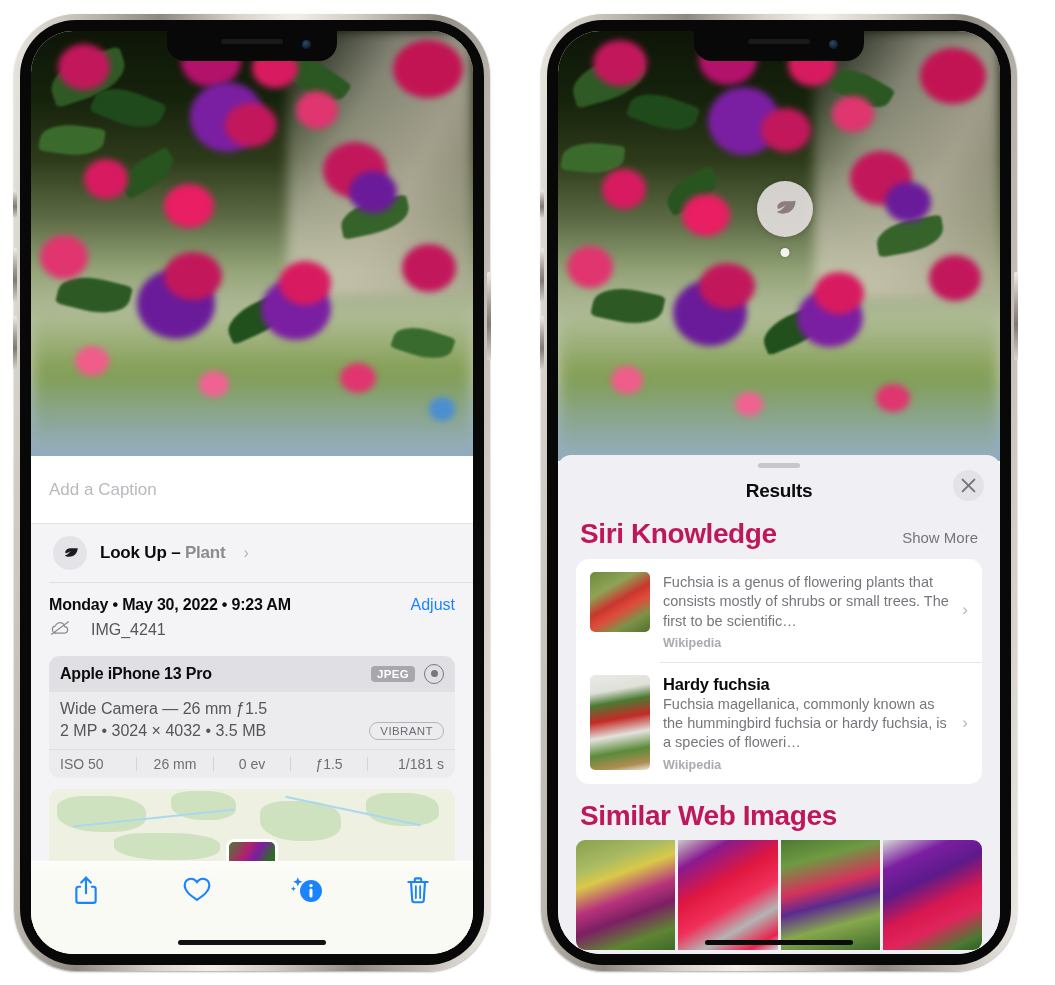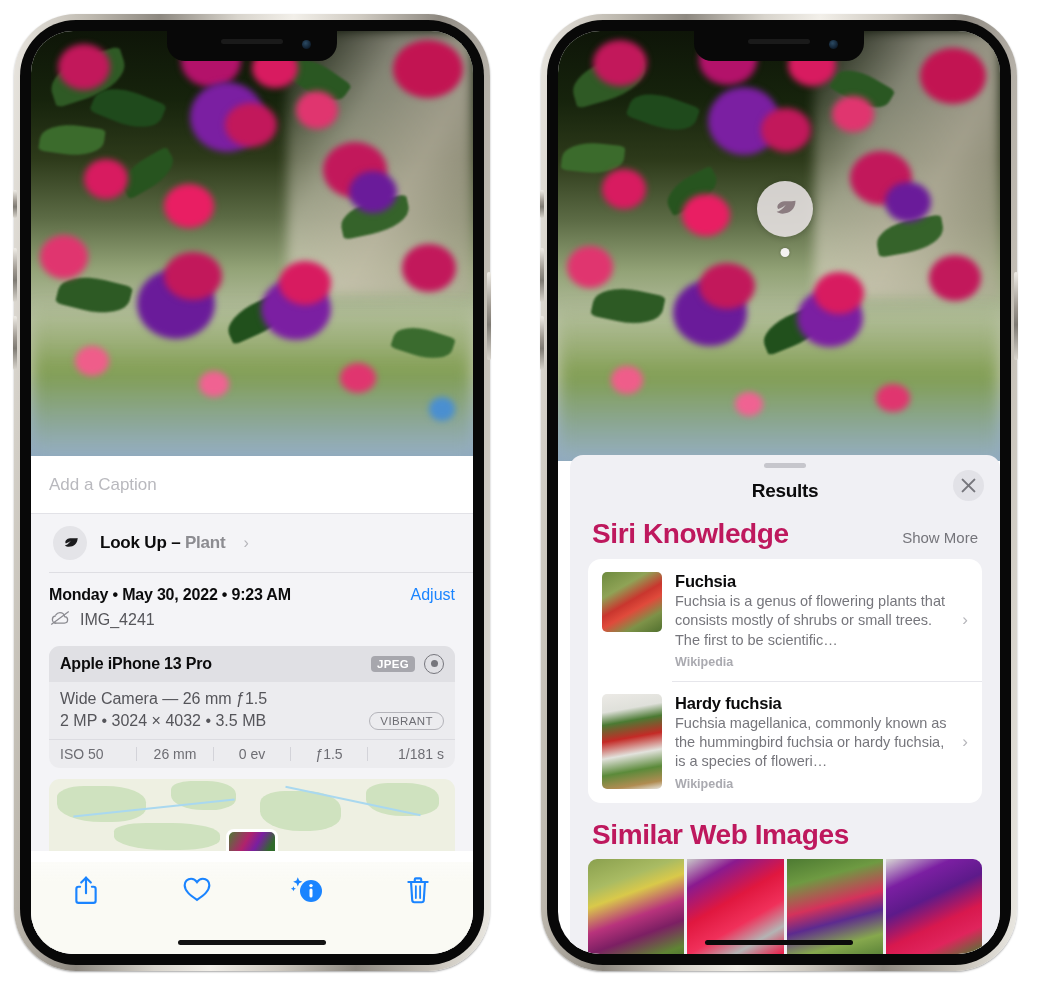--- a/index.html
+++ b/index.html
@@ -82,21 +82,21 @@
     position:absolute; left:0; right:0; bottom:0; height:36%;
     background: linear-gradient(180deg,rgba(120,150,70,.0),rgba(116,149,63,.85) 45%,rgba(150,175,195,.85) 100%);
     filter: blur(8px);
   }
   .blob { position:absolute; border-radius:50%; filter: blur(3px); }
   .leaf { position:absolute; border-radius: 60% 10% 60% 10%; filter: blur(1.2px); }
 
   
   .sheet { position:absolute; left:0; right:0; bottom:0; background:#ffffff; }
   .caption-row {
-    height: 58px; display:flex; align-items:center;
+    height: 68px; display:flex; align-items:center;
     padding: 0 18px; background:#ffffff;
     font-size: 17px; color:#b9b9be;
     border-bottom: .5px solid #e2e2e7;
   }
   .lookup-block { background:#f4f4f7; }
   .lookup-row { display:flex; align-items:center; gap:13px; padding: 12px 18px 12px 22px; position:relative; }
   .lookup-badge {
     width:34px; height:34px; border-radius:50%;
     background:#e4e4e8; display:flex; align-items:center; justify-content:center;
     position:relative; flex:none;
@@ -105,21 +105,21 @@
   .sp1 { left:-16px; top:-7px;  font-size:20px; }
   .lookup-text { font-size:17px; font-weight:700; color:#0b0b0c; letter-spacing:-.2px; }
   .lookup-text .sub { font-weight:700; color:#8c8c91; }
   .chev { color:#b6b6bb; font-size:16px; margin-left:5px; }
   .hairline { height:.5px; background:#dedee3; margin-left:18px; }
 
   .meta { padding: 13px 18px 6px; background:#f4f4f7; }
   .meta-top { display:flex; align-items:baseline; justify-content:space-between; }
   .meta-date { font-size:16px; font-weight:700; color:#0b0b0c; letter-spacing:-.2px; }
   .adjust { font-size:16px; color:#1a84ff; }
-  .meta-file { display:flex; align-items:center; gap:9px; margin-top:6px; font-size:16px; color:#55555a; }
+  .meta-file { display:flex; align-items:center; gap:20px; margin-top:6px; font-size:16px; color:#55555a; }
 
   .cam-card {
     margin: 10px 18px 0; border-radius:11px; overflow:hidden;
     background:#ececeF; font-size:14.5px;
   }
   .cam-head {
     display:flex; align-items:center; justify-content:space-between;
     padding: 8px 11px; background:#e0e0e4;
   }
   .cam-title { font-size:16px; font-weight:700; color:#0b0b0c; letter-spacing:-.2px; }
@@ -418,41 +418,40 @@
         <div class="blob" style="left:72%;top:82%;width:34px;height:28px;background:#e0356f"></div>
 
         <div class="lookup-bubble" style="left:199px;top:150px;">
           <svg width="28" height="28" viewBox="0 0 24 24" aria-hidden="true">
             <path d="M21 5c0 7-5 11-11 11-2.2 0-3.9-.6-5.2-1.6 1.1-.2 2.4-.7 3.6-1.6 1.9-1.3 3.3-3 4.3-4.5-1.7 1.5-4 3-6.6 3.6C4.3 9.6 6.6 6.6 10 5.6 13 4.7 18 6 21 5z" fill="#8b7c80"></path>
           </svg>
           <span class="dot"></span>
         </div>
       </div>
 
-      <div class="results" style="top:424px;margin-left:12px;">
+      <div class="results" style="top:424px;">
         <div class="grabber"></div>
         <div class="res-head">
           <span class="res-title">Results</span>
           <span class="close-btn">
             <svg width="15" height="15" viewBox="0 0 14 14" aria-hidden="true">
               <path d="M1.5 1.5 L12.5 12.5 M12.5 1.5 L1.5 12.5" stroke="#76767c" stroke-width="1.9" stroke-linecap="round"></path>
             </svg>
           </span>
         </div>
 
         <div class="sec-head">
           <span class="sec-title">Siri Knowledge</span>
           <span class="show-more">Show More</span>
         </div>
 
         <div class="cards">
           <div class="kcard">
             <span class="kthumb" style="background:linear-gradient(150deg,#6d8a3e 0%,#8fa356 28%,#c9362e 48%,#e04a3b 60%,#7d9248 78%,#51702f 100%)"></span>
             <span class="kbody">
-              <div class="ktitle">Fuchsia</div>
               <div class="kdesc">Fuchsia is a genus of flowering plants that consists mostly of shrubs or small trees. The first to be scientific…</div>
               <div class="ksrc">Wikipedia</div>
             </span>
             <span class="kchev">›</span>
           </div>
 
           <div class="kcard">
             <span class="kthumb tall" style="background:linear-gradient(170deg,#eceae6 0%,#dfe0da 18%,#4b7a33 30%,#c42a26 46%,#e2e2dc 62%,#5b8a3a 78%,#b08c52 92%,#e8e7e2 100%)"></span>
             <span class="kbody">
               <div class="ktitle">Hardy fuchsia</div>

